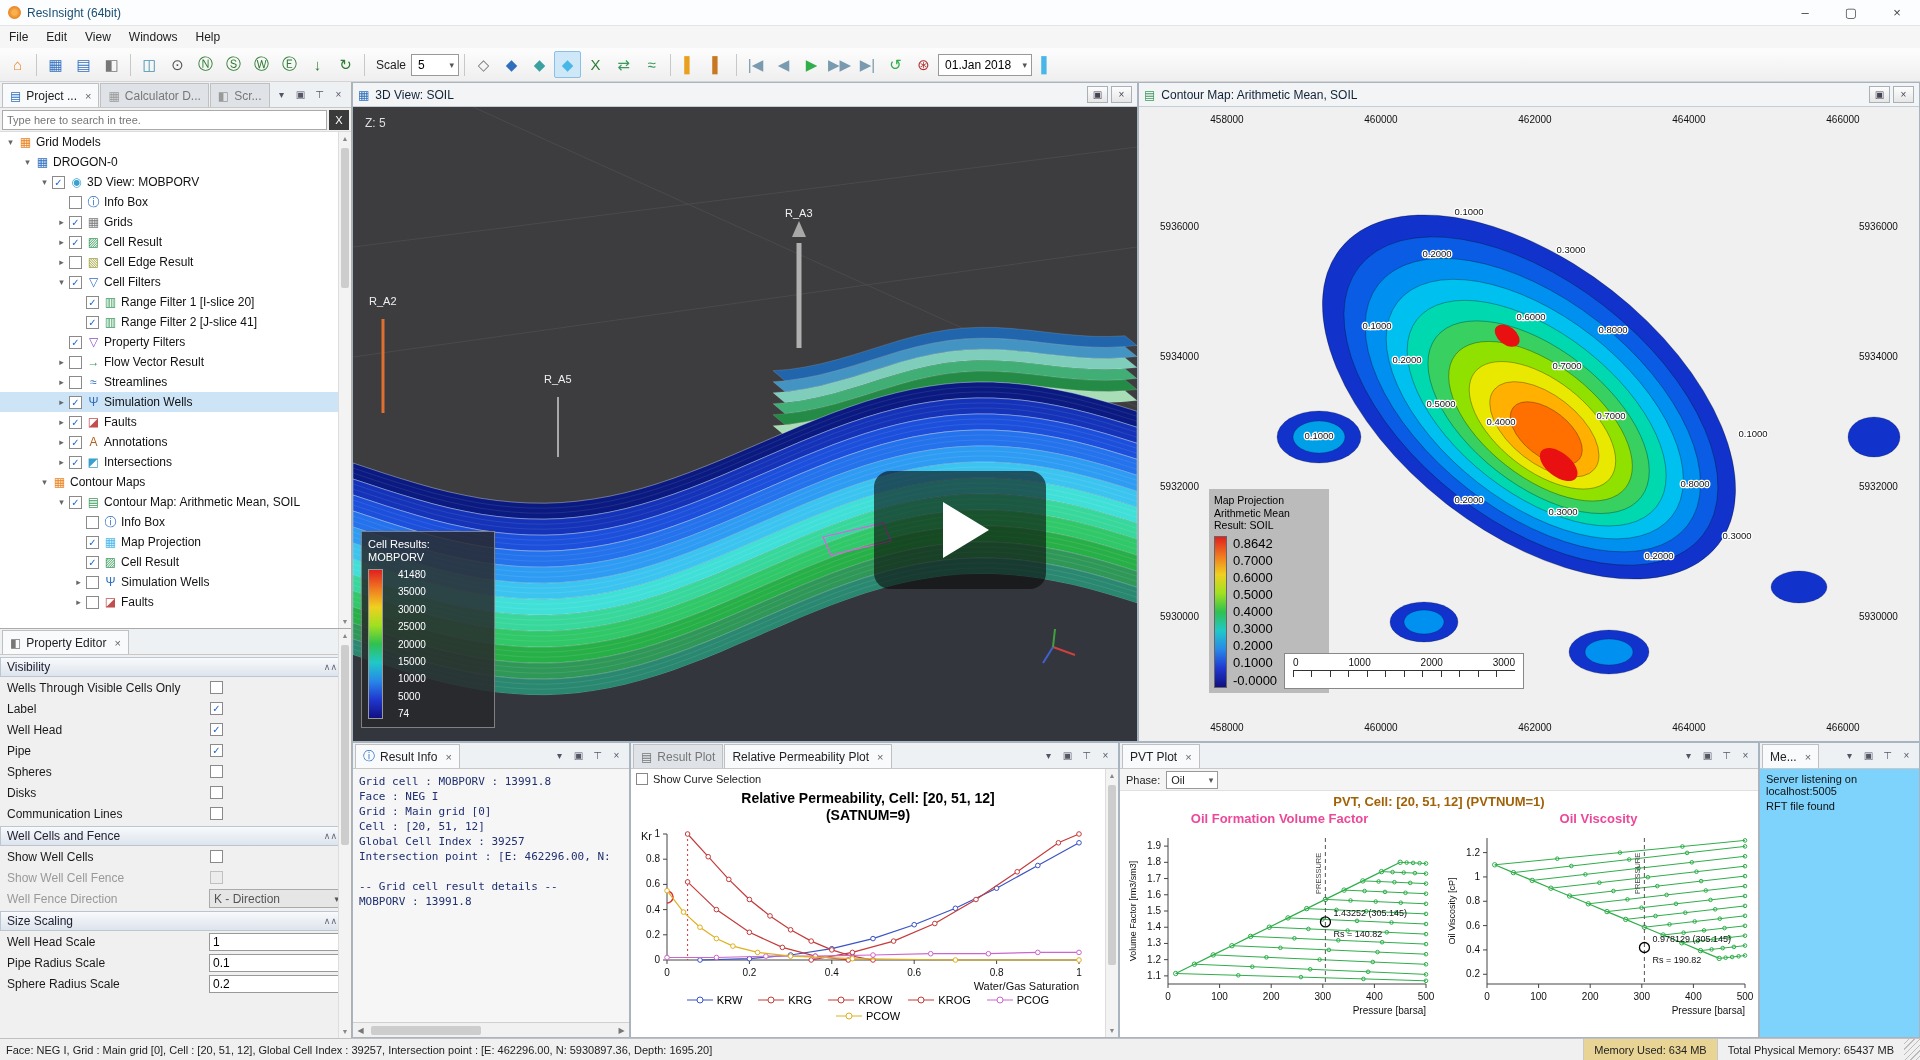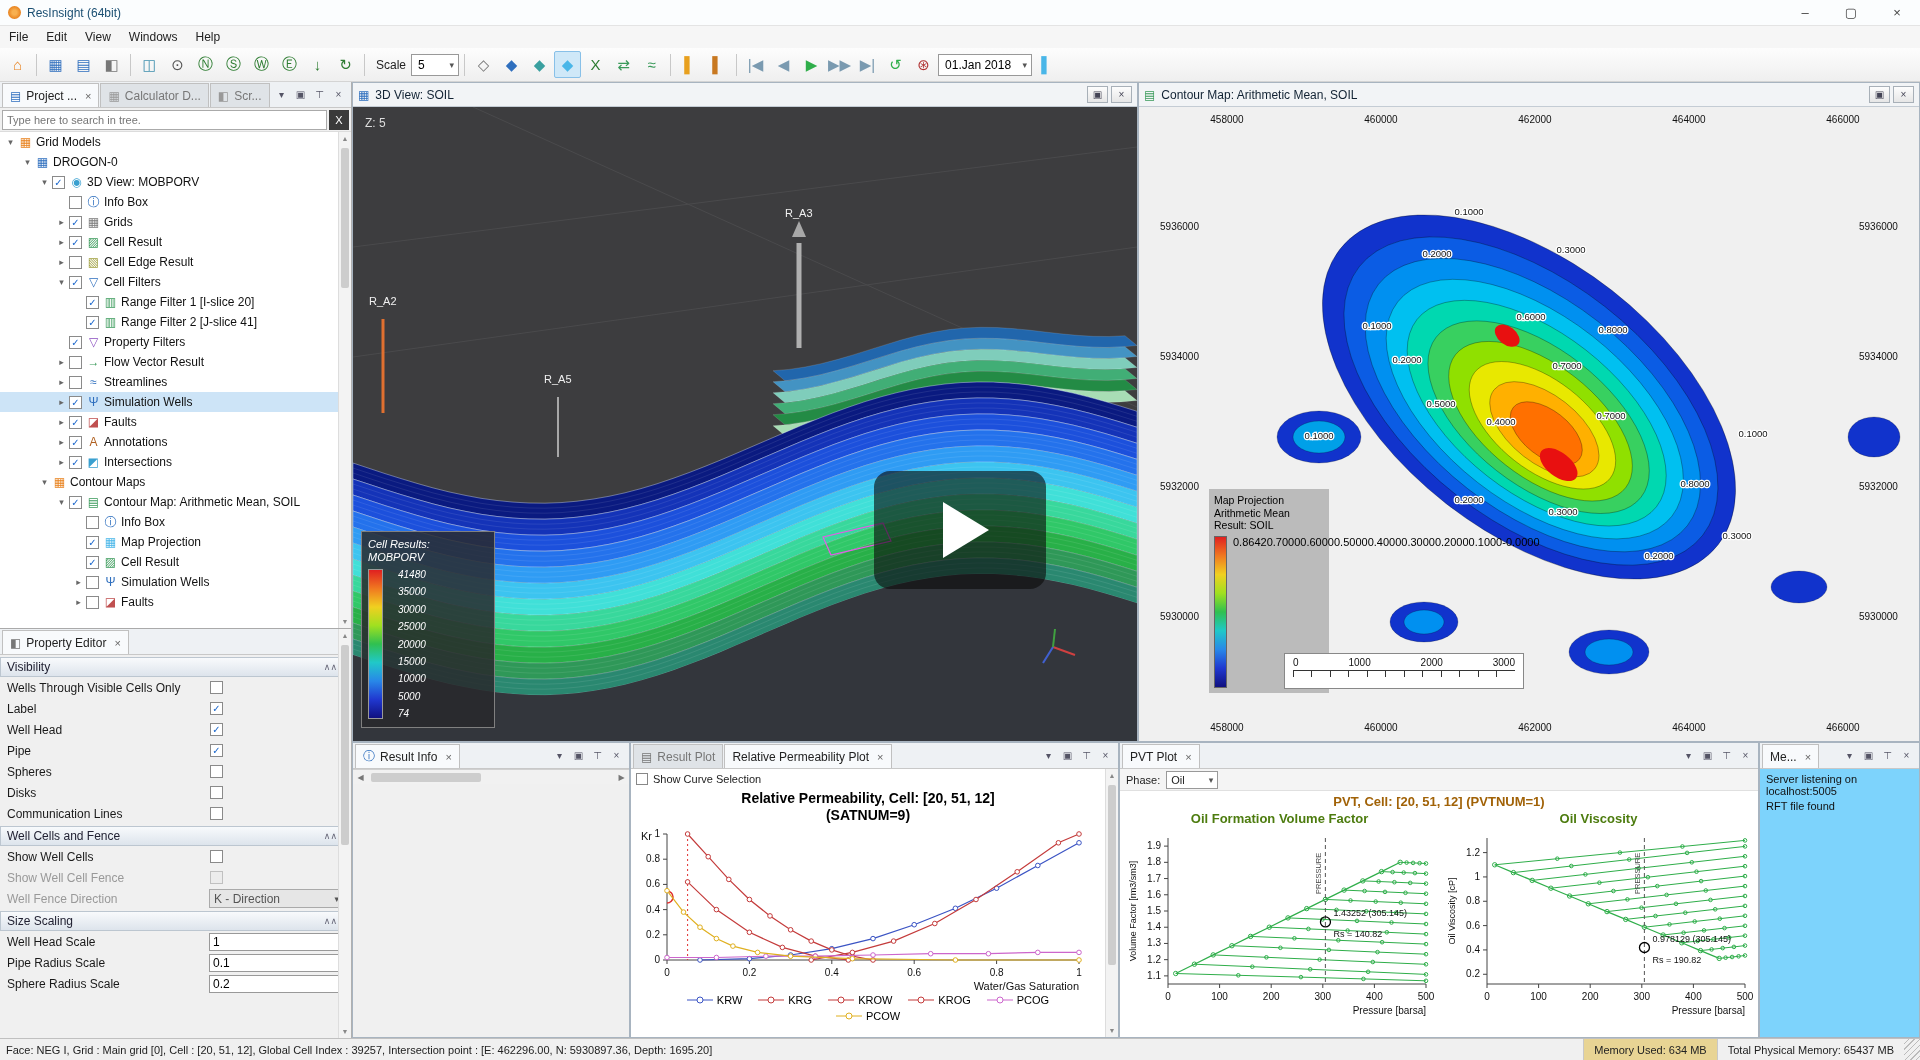--- a/index.html
+++ b/index.html
@@ -69,48 +69,48 @@
   .sec-chev{margin-left:auto;font-size:9px;color:#667;}
   .prop-row{height:21px;display:flex;align-items:center;padding-left:7px;font-size:12px;}
   .prop-label{width:202px;flex:none;color:#1a1a1a;}
   .prop-label.dis{color:#999;}
   .pe-input{width:160px;height:18px;border:1px solid #999;font-size:12px;padding:0 3px;background:#fff;}
   .pe-select{width:160px;height:19px;border:1px solid #aaa;background:#e6e6e6;display:flex;align-items:center;justify-content:space-between;padding:0 4px;font-size:12px;color:#555;}
   
   .v3d-content{position:relative;flex:1;background:#3d3d3f;overflow:hidden;}
   .contour-content{position:relative;flex:1;background:#f0f0f0;overflow:hidden;}
   svg{font-family:"Liberation Sans","DejaVu Sans",sans-serif;display:block;}
-  .legend3d{position:absolute;left:8px;top:424px;width:134px;padding:6px 6px 8px;background:rgba(40,40,44,0.85);border:1px solid #808080;color:#fff;font-size:11px;z-index:4;font-style:italic;}
+  .legend3d{position:absolute;left:8px;top:424px;width:134px;padding:6px 6px 8px;background:rgba(40,40,44,0.85);border:1px solid #808080;color:#fff;font-size:11px;z-index:4;}
   .l3d-title{line-height:13px;margin-bottom:5px;}
   .l3d-body{display:flex;gap:15px;}
   .l3d-bar{width:15px;height:150px;border:1px solid #999;flex:none;}
   .l3d-vals{height:150px;display:flex;flex-direction:column;justify-content:space-between;font-size:10px;}
   .legendMap{position:absolute;left:70px;top:382px;width:120px;padding:5px;background:rgba(158,158,158,0.65);font-size:10.5px;color:#000;z-index:4;}
   .lm-title{line-height:12.5px;margin-bottom:4px;}
   .lm-body{display:flex;gap:6px;}
   .lm-bar{width:13px;height:152px;border:1px solid #666;flex:none;}
-  .lm-vals{height:152px;display:flex;flex-direction:row;justify-content:space-between;font-size:11px;}
+  .lm-vals{height:152px;display:flex;flex-direction:column;justify-content:space-between;font-size:13px;}
   .scalebar{position:absolute;left:145px;top:546px;width:240px;height:36px;background:#fff;border:1px solid #888;padding:3px 8px 0;z-index:4;}
   .sb-labels{display:flex;justify-content:space-between;font-size:10px;color:#111;}
   .sb-ruler{margin-top:2px;height:8px;border-top:1px solid #333;background:repeating-linear-gradient(90deg,#333 0 1px,transparent 1px 18.5px);background-size:100% 6px;background-repeat:no-repeat;}
   
   .ri-body{flex:1;background:#f6f6f6;font-family:"DejaVu Sans Mono","Liberation Mono",monospace;font-size:11px;line-height:15px;color:#203070;padding:5px 6px;white-space:pre;overflow:hidden;}
   .rp-content{flex:1;background:#fff;display:flex;flex-direction:column;position:relative;padding-right:13px;}
   .rp-curverow{height:20px;display:flex;align-items:center;gap:5px;padding-left:5px;font-size:11px;color:#222;}
   .rp-check{width:12px;height:12px;border:1px solid #888;background:#fff;flex:none;}
   .rp-title{font-weight:bold;font-size:14px;text-align:center;width:330px;margin:1px auto 0;line-height:17px;color:#000;}
   .rp-legend{display:flex;flex-wrap:wrap;justify-content:center;column-gap:16px;row-gap:2px;font-size:11px;align-items:center;padding-top:2px;}
   .rp-leg-item{display:flex;align-items:center;gap:4px;}
   .pvt-content{flex:1;background:#fff;display:flex;flex-direction:column;}
   .pvt-phase-row{height:22px;display:flex;align-items:center;gap:6px;padding-left:6px;font-size:11px;background:#f4f4f4;border-bottom:1px solid #e0e0e0;color:#222;}
   .pvt-select{height:18px;min-width:52px;background:#fff;border:1px solid #999;display:flex;align-items:center;justify-content:space-between;padding:0 4px;font-size:11px;gap:6px;}
   .pvt-title{font-weight:bold;font-size:13px;text-align:center;margin-top:3px;color:#a16207;}
   .pvt-plots{flex:1;display:flex;padding-top:2px;}
   .pvt-sub{flex:1;display:flex;flex-direction:column;align-items:center;}
-  .pvt-sub-title{font-weight:bold;font-size:13px;color:#4d7c0f;text-align:center;}
+  .pvt-sub-title{font-weight:bold;font-size:13px;color:#ec4899;text-align:center;}
   .msg-body{flex:1;background:#7dd3fc;font-size:11px;padding:4px 6px;color:#111;}
   .msg-line{margin-bottom:3px;word-wrap:break-word;}
   
   .statusbar{height:22px;background:#f0f0f0;border-top:1px solid #c0c0c0;display:flex;align-items:center;font-size:11px;padding-left:6px;color:#222;}
   .sb-left{white-space:nowrap;overflow:hidden;}
   .sb-right{margin-left:auto;display:flex;align-items:center;height:100%;}
   .sb-mem{background:#e8d494;border-left:1px solid #c8c8c8;padding:0 10px;height:100%;display:flex;align-items:center;}
   .sb-total{border-left:1px solid #c8c8c8;padding:0 10px;height:100%;display:flex;align-items:center;}
   .sb-grip{width:16px;height:100%;background:repeating-linear-gradient(135deg,transparent 0 3px,#bbb 3px 4px);}
   
@@ -658,20 +658,29 @@
           <span>Result Info</span>
           <span class="tab-x">×</span>
         </div>
       <div class="dock-btns">
             <div class="dock-btn">▾</div>
             <div class="dock-btn">▣</div>
             <div class="dock-btn">⊤</div>
             <div class="dock-btn">×</div>
           </div>
         </div>
+      <div class="ri-body" id="riBody">Grid cell : MOBPORV : 13991.8
+Face : NEG I
+Grid : Main grid [0]
+Cell : [20, 51, 12]
+Global Cell Index : 39257
+Intersection point : [E: 462296.00, N:
+
+-- Grid cell result details --
+MOBPORV : 13991.8</div>
       <div class="hscroll">
         <div class="hs-arrow">◀</div>
         <div class="hs-thumb"></div>
         <div class="hs-arrow hs-right">▶</div>
       </div>
     </div>
 
     <div class="win bwin" id="relpermWin">
       <div class="dock-tabs" id="rpTabs">
         <div class="dock-tab">

